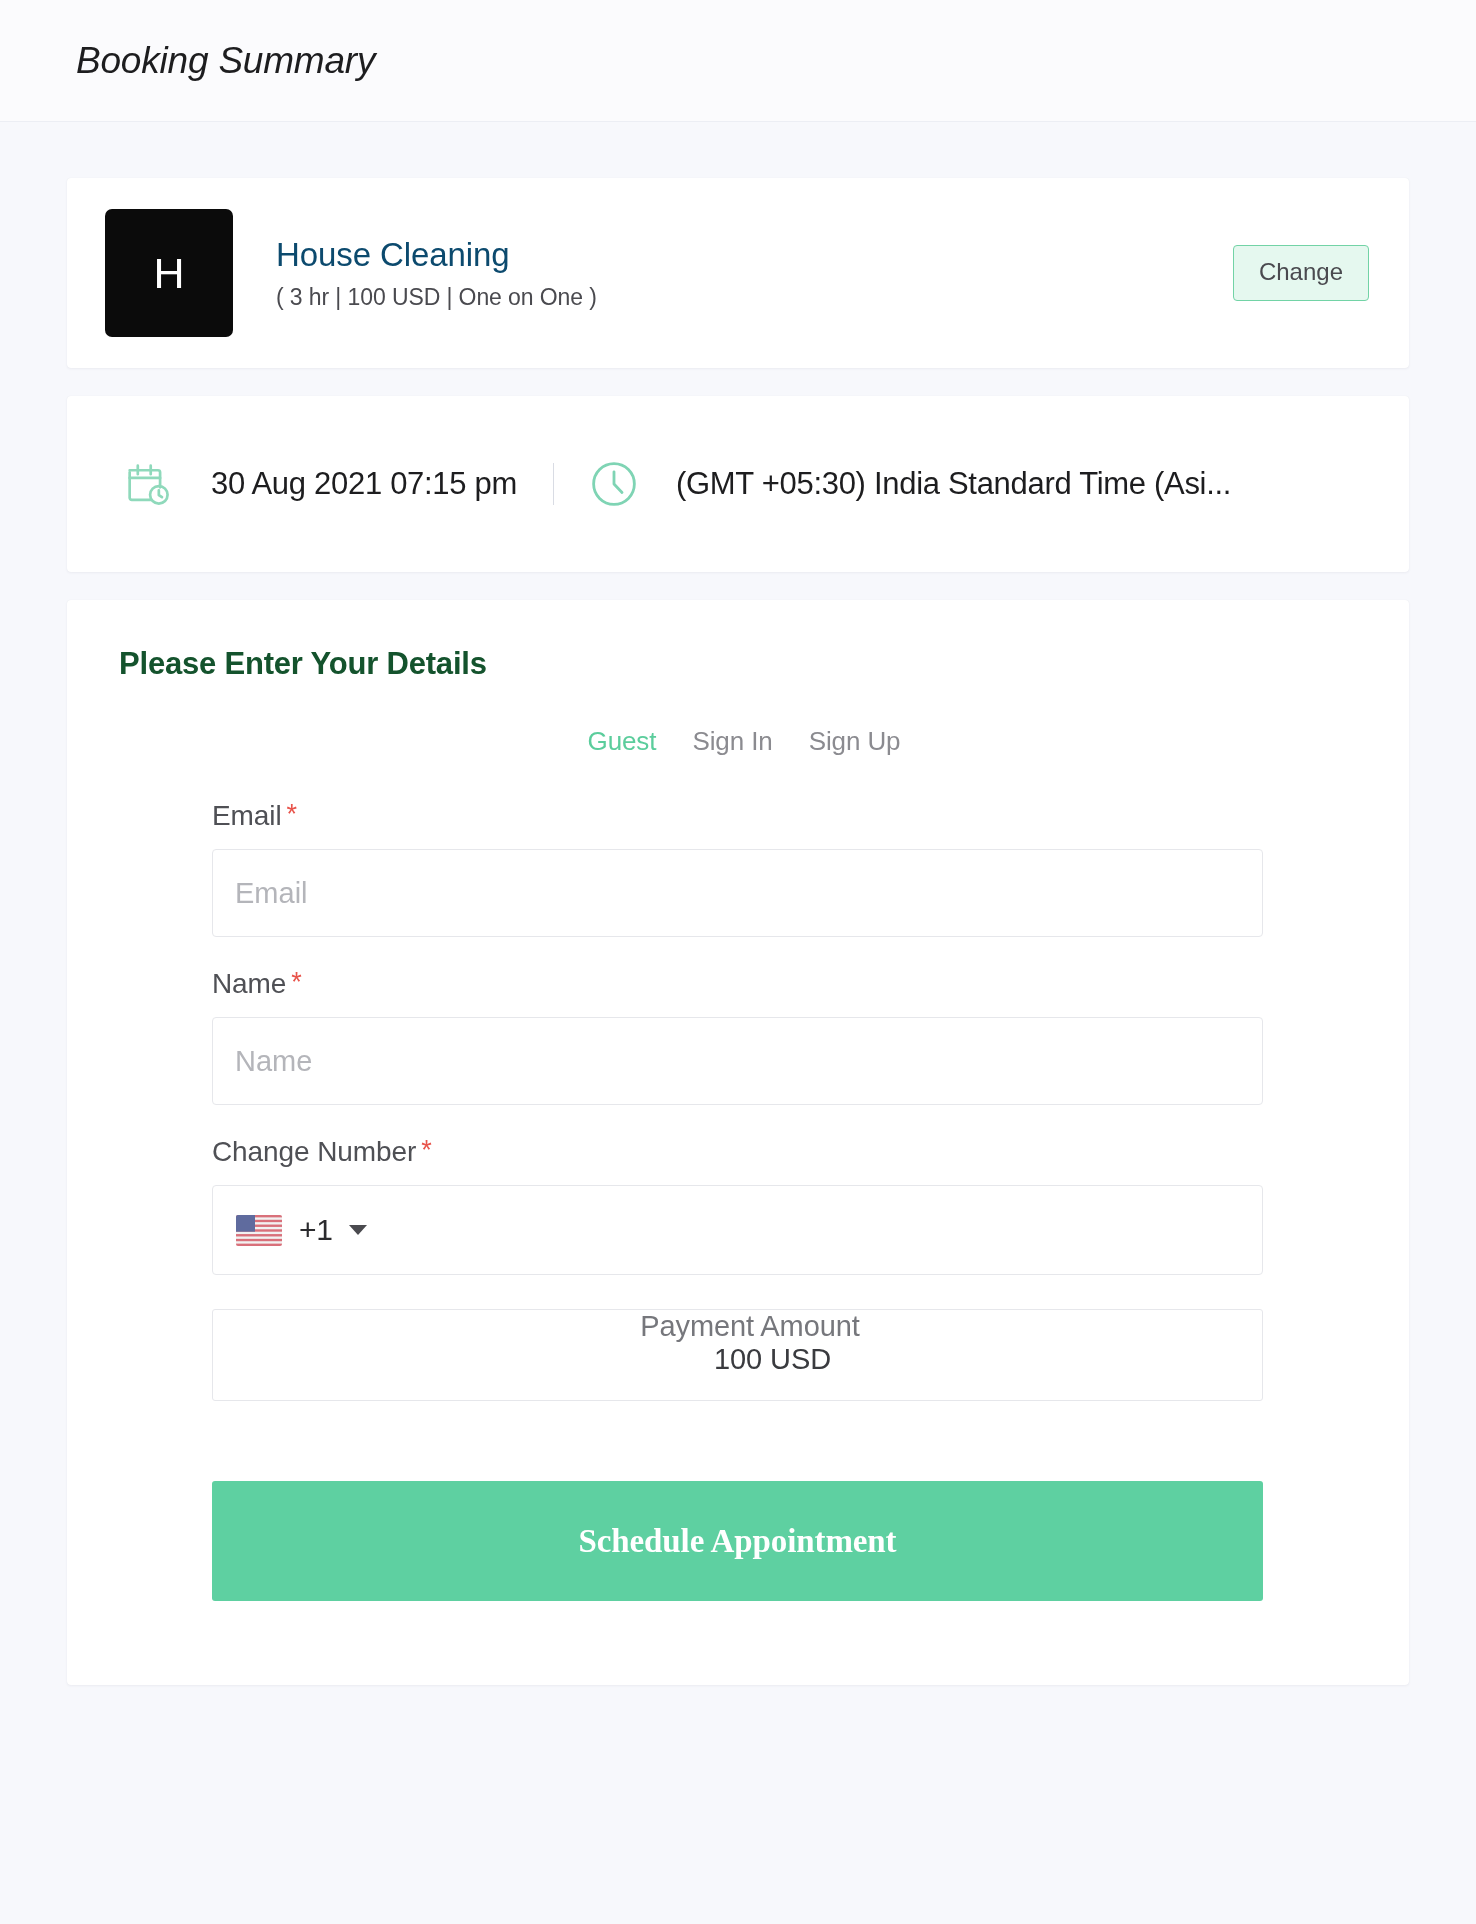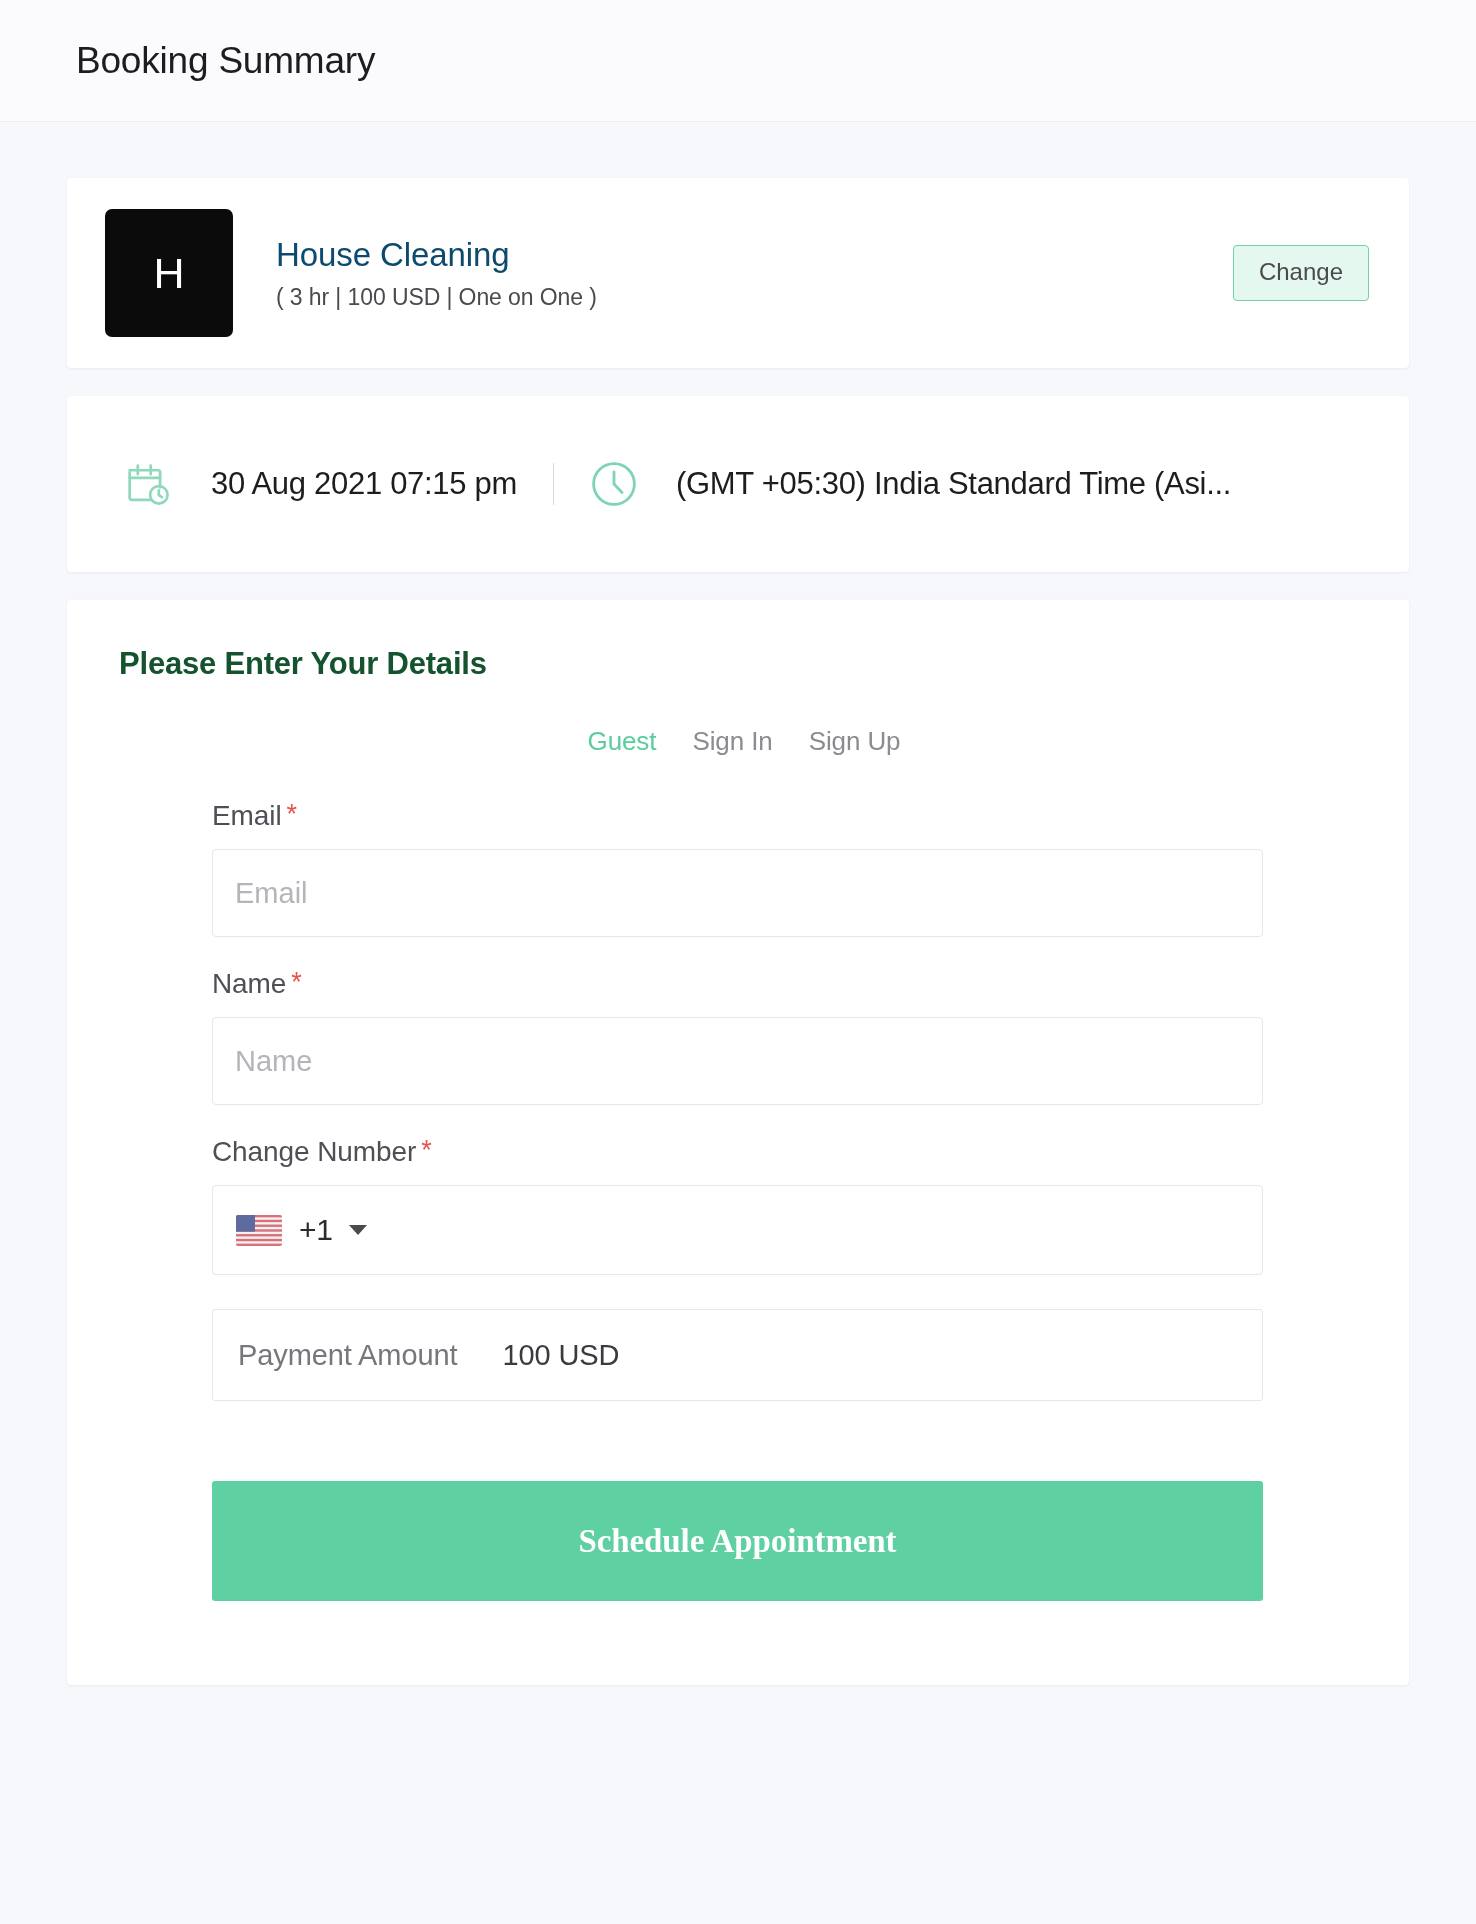--- a/index.html
+++ b/index.html
@@ -27,20 +27,21 @@
     border-bottom: 1px solid #eceef4;
     display: flex;
     align-items: center;
     padding-left: 76px;
   }
   .page-title {
     font-size: 37px;
     color: #1d1d1f;
     font-weight: 400;
     letter-spacing: -0.2px;
+    font-style: italic;
   }
 
   
   .card {
     position: relative;
     margin: 0 auto;
     width: 1342px;
     background: #ffffff;
     border-radius: 4px;
     box-shadow: 0 1px 3px rgba(30,40,70,0.055), 0 0 1px rgba(30,40,70,0.07);
@@ -245,20 +246,21 @@
   .payment-box {
     margin-top: 34px;
     width: 100%;
     height: 92px;
     border: 1px solid #e6e7eb;
     border-radius: 3px;
     background: #ffffff;
     display: flex;
     align-items: center;
     padding-left: 25px;
+    flex-direction: column;
   }
   .payment-label {
     font-size: 29px;
     color: #76777c;
     letter-spacing: -0.1px;
   }
   .payment-value {
     margin-left: 45px;
     font-size: 29px;
     color: #3a3b3f;

